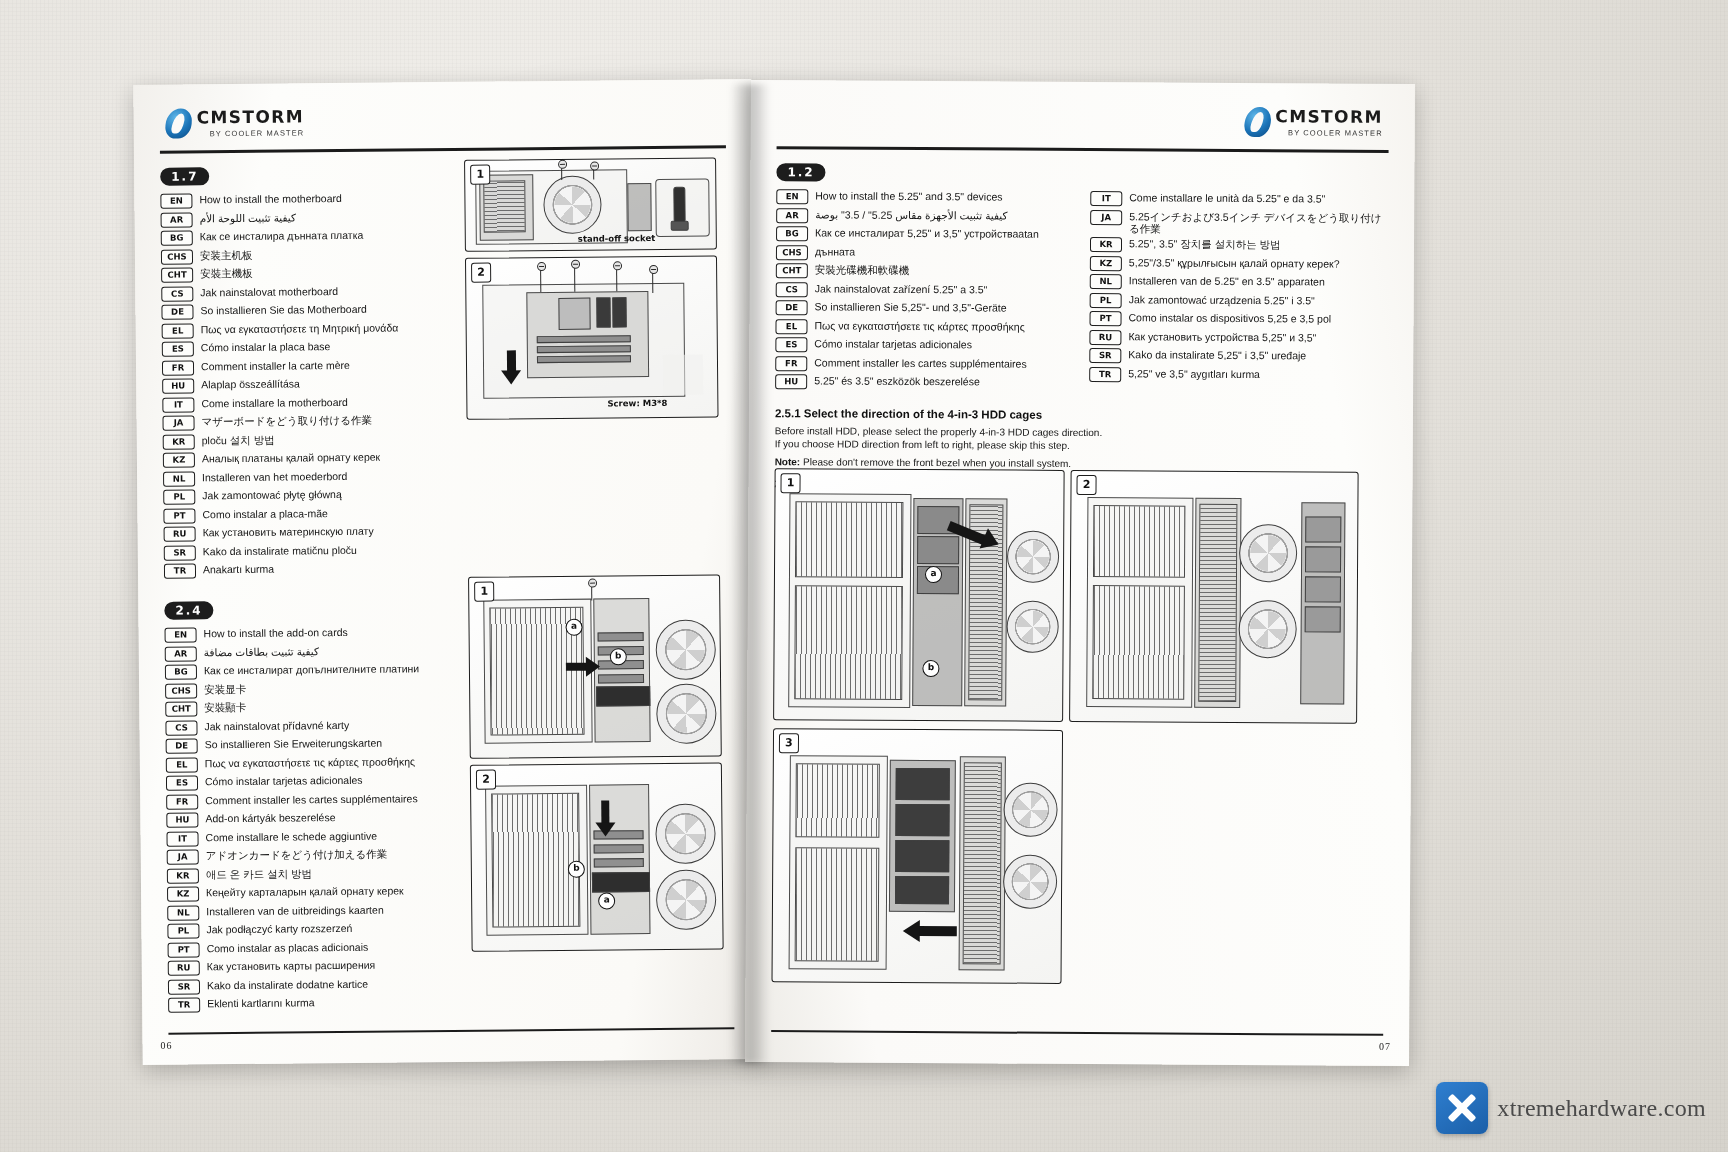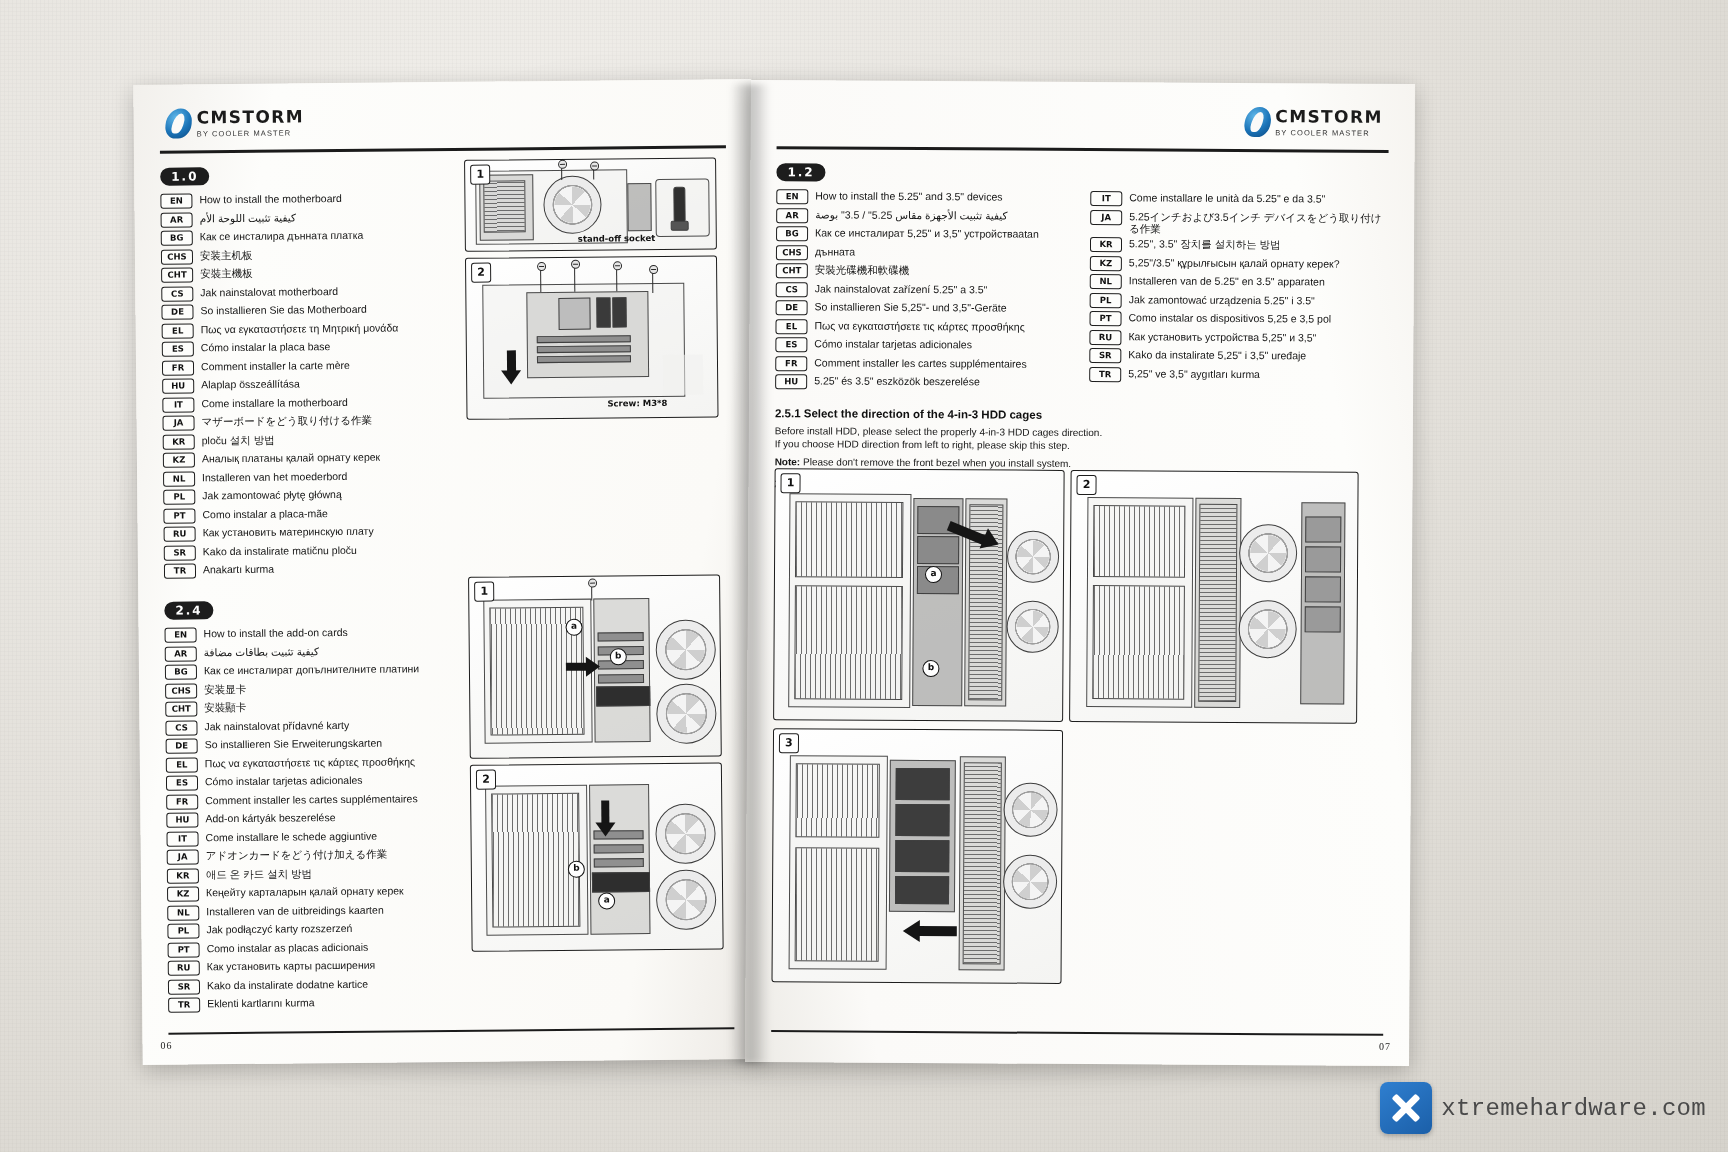--- a/index.html
+++ b/index.html
@@ -56,21 +56,21 @@
   .logo.right{right:6px;}
   .logo-mark{
     width:26px;height:30px;border-radius:50% 50% 45% 45%;
     background:radial-gradient(circle at 35% 30%, #5fb6e8 0%, #1b74b8 55%, #0d4c85 100%);
     position:relative;transform:skewX(-8deg);
   }
   .logo-mark:after{
     content:"";position:absolute;left:7px;top:5px;width:11px;height:20px;
     background:#fbfaf8;border-radius:50% 50% 40% 40%;transform:skewX(-10deg);
   }
-  .logo-text{line-height:1;}
+  .logo-text{line-height:1;text-align:right;}
   .logo-main{font-size:17px;font-weight:700;letter-spacing:1.4px;color:#1b1b1b;font-family:"DejaVu Sans",sans-serif;}
   .logo-sub{font-size:7.5px;letter-spacing:1.1px;color:#333;margin-top:4px;}
 
   
   .sec-pill{
     display:inline-block;background:#1d1d1d;color:#fff;border-radius:9px;
     font-size:12px;font-weight:700;padding:2px 11px;letter-spacing:2px;
     font-family:"DejaVu Sans",sans-serif;
   }
 
@@ -167,21 +167,21 @@
   .wm-badge{
     width:52px;height:52px;border-radius:8px;
     background:linear-gradient(145deg,#2f7fd0 0%,#1b5fa8 100%);
     position:relative;box-shadow:0 2px 5px rgba(0,0,0,0.25);
   }
   .wm-badge:before,.wm-badge:after{
     content:"";position:absolute;left:50%;top:50%;width:34px;height:7px;background:#fff;border-radius:2px;
   }
   .wm-badge:before{transform:translate(-50%,-50%) rotate(45deg);}
   .wm-badge:after{transform:translate(-50%,-50%) rotate(-45deg);}
-  .wm-text{font-size:24px;color:#4a4a4a;letter-spacing:0.3px;font-family:Liberation Mono, monospace;}
+  .wm-text{font-size:24px;color:#4a4a4a;letter-spacing:0.3px;font-family:Liberation Serif, serif;}
 </style>
 </head>
 <body>
 
 <div class="backdrop"></div>
 <div class="shadow-pool"></div>
 
 <div class="booklet">
 
   <div class="page page-left">
@@ -192,21 +192,21 @@
           <div class="logo-mark"></div>
           <div class="logo-text">
             <div class="logo-main">CMSTORM</div>
             <div class="logo-sub">BY COOLER MASTER</div>
           </div>
         </div>
         <div class="hdr-rule"></div>
       </div>
 
       <div style="margin-top:14px;">
-        <span class="sec-pill">1.0</span>
+        <span class="sec-pill">1.7</span>
       </div>
       <div class="lang-list" style="width:300px;">
         <div class="lang-row">
             <span class="lang-tag">EN</span>
             <span class="lang-txt">How to install the motherboard</span>
           </div>
         <div class="lang-row">
             <span class="lang-tag">AR</span>
             <span class="lang-txt rtl">كيفية تثبيت اللوحة الأم</span>
           </div>

